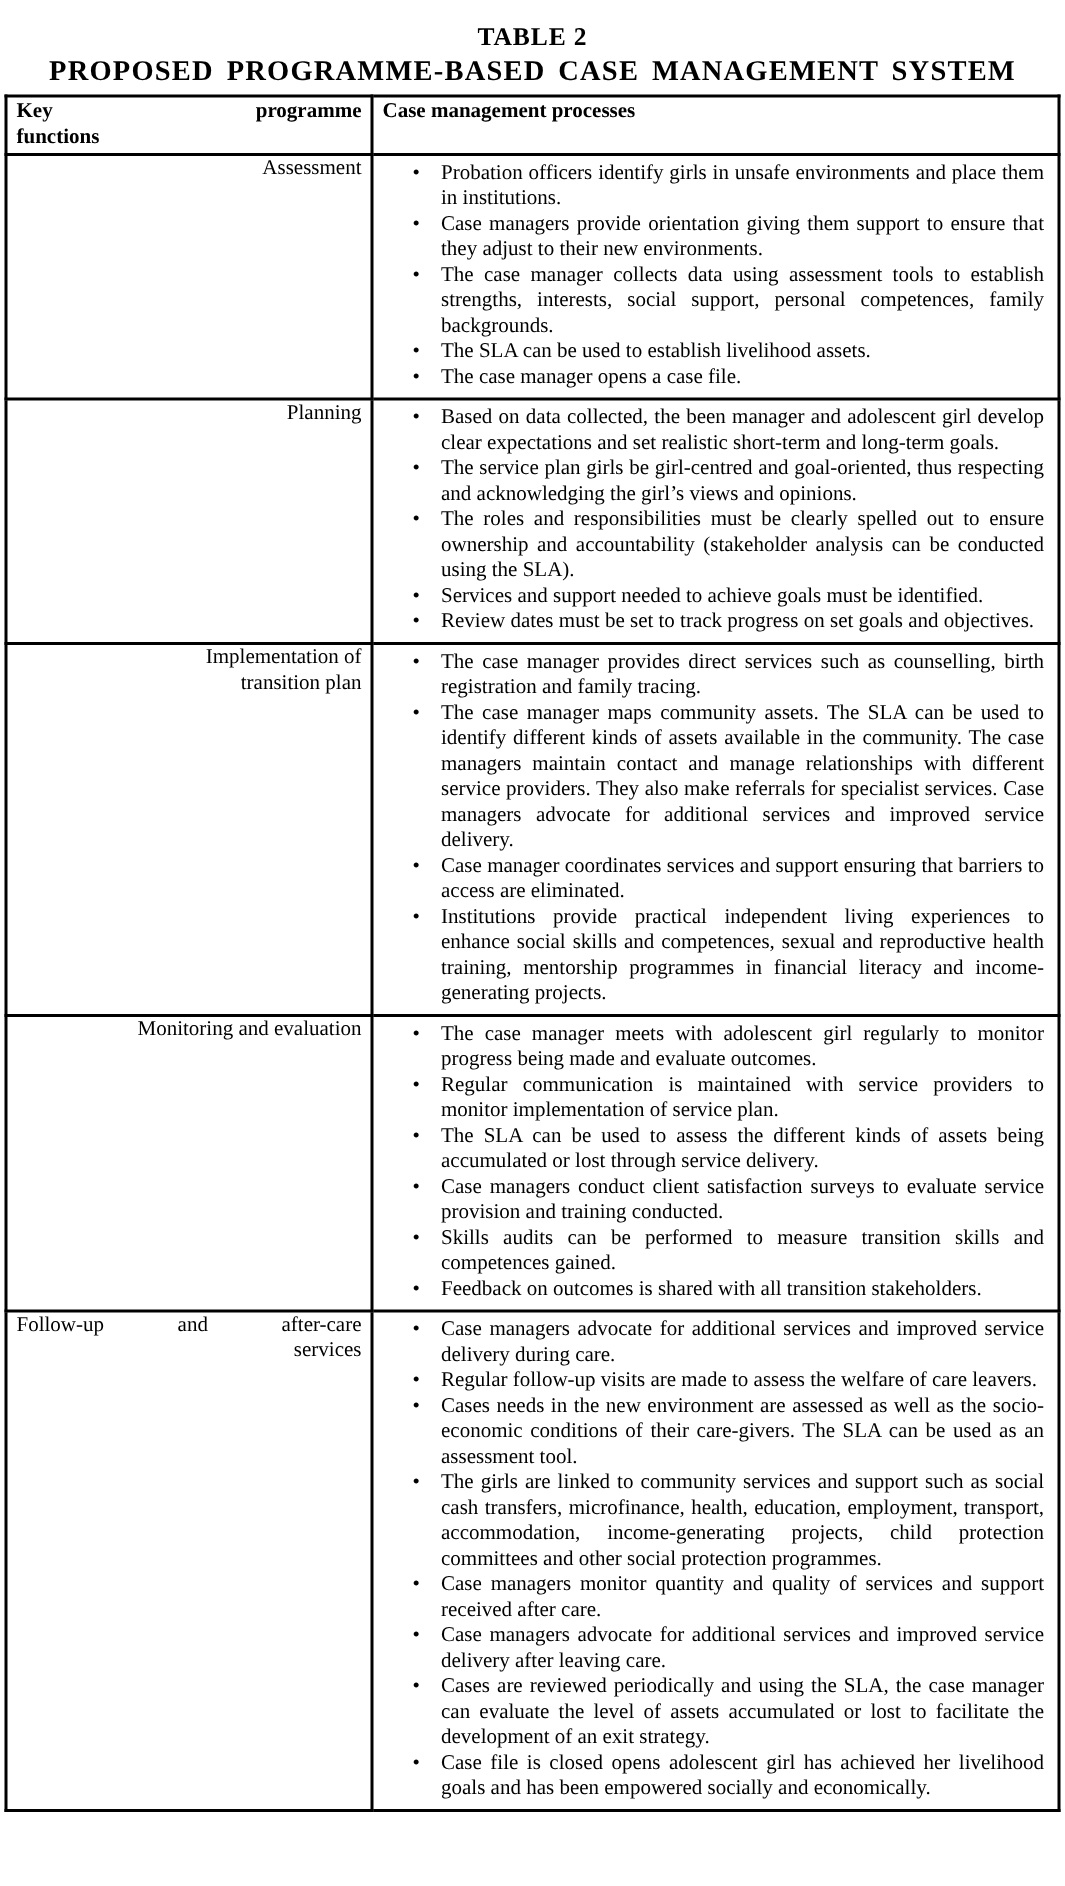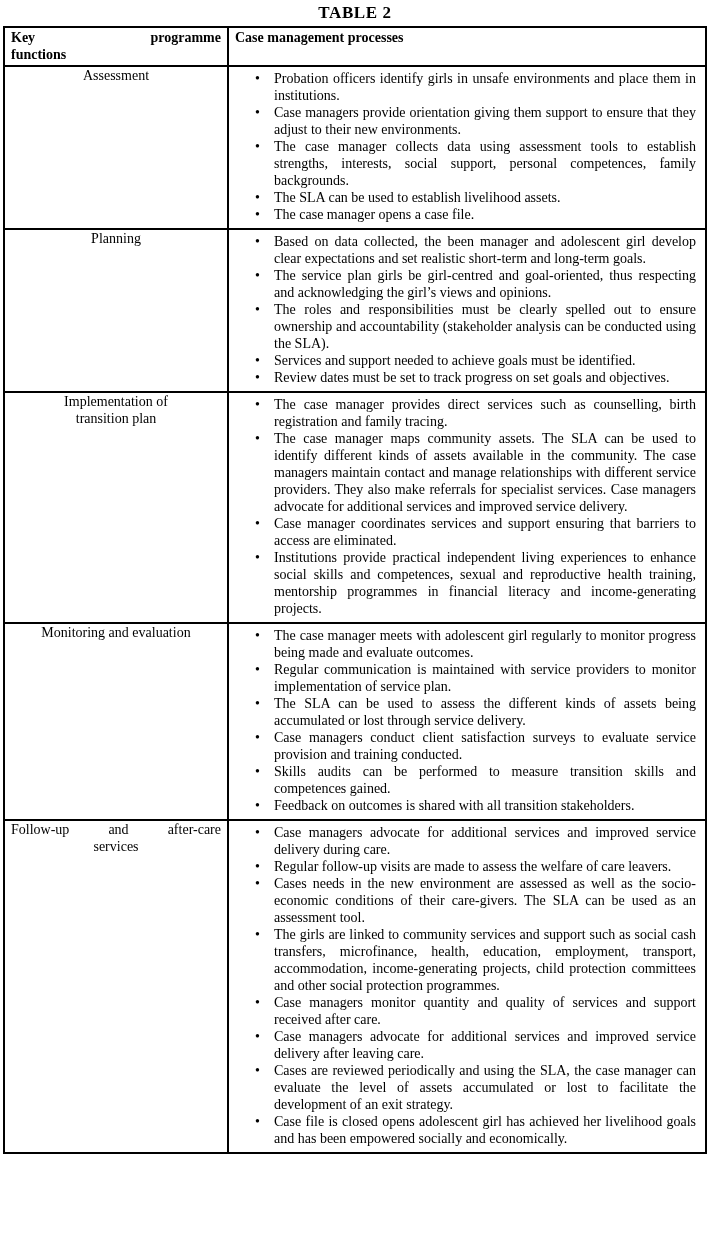--- a/index.html
+++ b/index.html
@@ -6,21 +6,21 @@
     margin: 0;
     padding: 0;
     background: #ffffff;
     color: #000000;
     font-family: "Liberation Serif", "DejaVu Serif", serif;
   }
   .page {
     width: 710px;
     min-height: 1257px;
     box-sizing: border-box;
-    padding-top: 2px;
+    padding-top: 14px;
   }
   .caption-number {
     text-align: center;
     font-weight: bold;
     font-size: 17px;
     line-height: 21px;
     letter-spacing: 0.6px;
   }
   .caption-title {
     text-align: center;
@@ -37,28 +37,28 @@
     margin: 3px 3px 0 3px;
   }
   .cm-table th, .cm-table td {
     border: 2px solid #000000;
     vertical-align: top;
     font-size: 14px;
     line-height: 17px;
     padding: 0 6px 2px 6px;
     box-sizing: border-box;
   }
-  .col1 { width: 224px; }
+  .col1 { width: 244px; }
   .cm-table th {
     text-align: left;
     font-weight: bold;
     padding-top: 1px;
     height: 33px;
   }
-  td.function-cell { text-align: center; }
+  td.function-cell { text-align: right; }
   .jline {
     display: flex;
     justify-content: space-between;
   }
   ul.processes {
     margin: 3px;
     padding: 0 0 0 36px;
     list-style: none;
   }
   ul.processes li {
@@ -70,20 +70,21 @@
     position: absolute;
     left: -19px;
     top: 0;
   }
 </style>
 </head>
 <body>
 
 <div class="page">
   <div class="caption-number">TABLE 2</div>
+  <div class="caption-title">PROPOSED PROGRAMME-BASED CASE MANAGEMENT SYSTEM</div>
 
   <table class="cm-table">
     <thead>
       <tr>
         <th class="col1">
             <div class="jline">
               <span>Key</span>
               <span>programme</span>
             </div>
             <div>functions</div>

